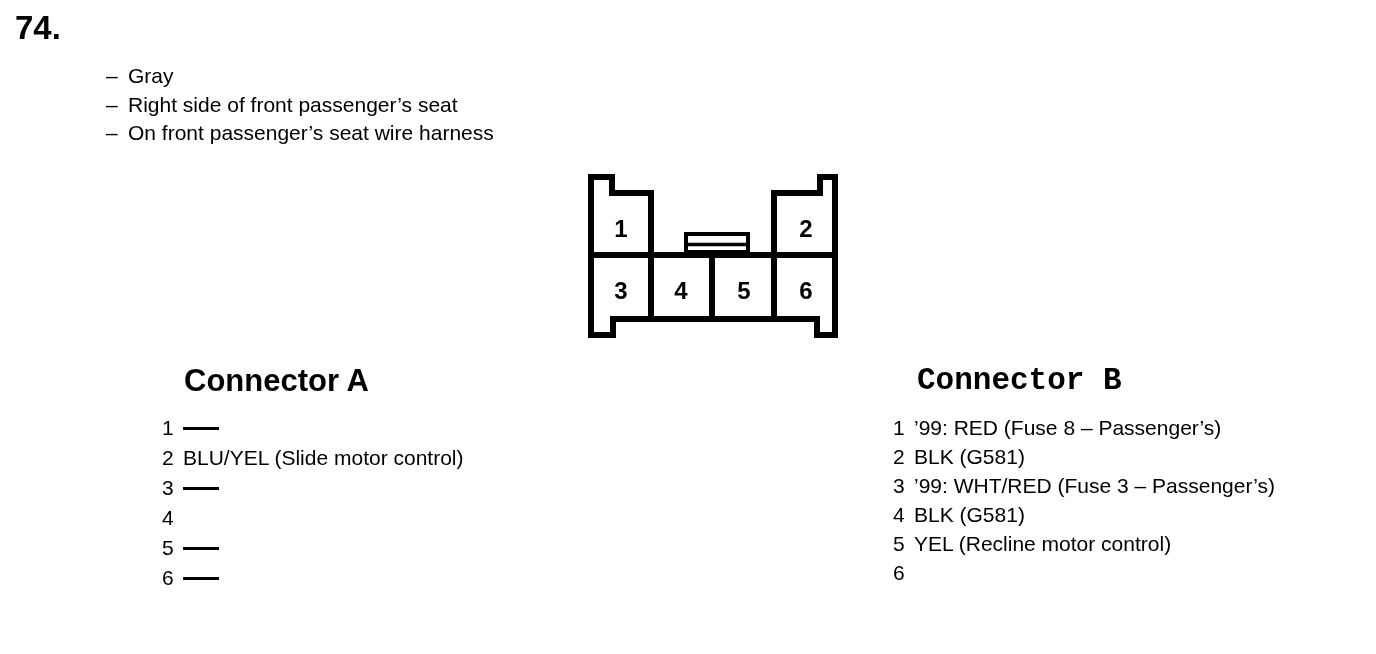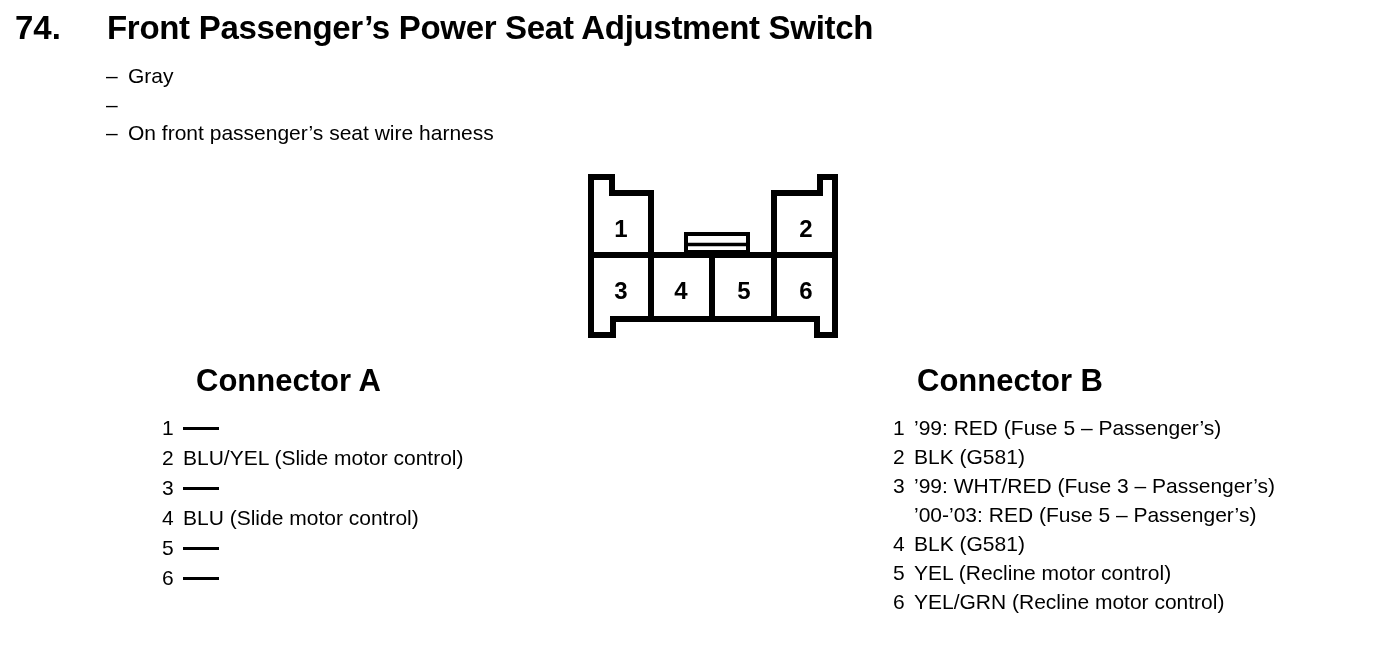--- a/index.html
+++ b/index.html
@@ -32,22 +32,22 @@
   #connector-svg{position:absolute;left:580px;top:165px;}
   #connector-svg text{
     font-family:"Liberation Sans",sans-serif;
     font-size:24px;font-weight:bold;
   }
   
   .conn-heading{
     position:absolute;top:363px;margin:0;
     font-size:31px;font-weight:bold;line-height:35px;white-space:nowrap;
   }
-  #heading-a{left:196px;}
-  #heading-b{left:917px;}
+  #heading-a{left:184px;}
+  #heading-b{left:917px;font-family:Liberation Mono, monospace;}
   #list-a{
     position:absolute;left:162px;top:413px;
     font-size:21px;
   }
   #list-b{
     position:absolute;left:893px;top:413px;
     font-size:21px;line-height:29px;
   }
   .row-a{position:relative;display:flex;height:30px;line-height:30px;white-space:nowrap;}
   .row-a .num{width:21px;flex:none;}
@@ -57,29 +57,29 @@
   }
   .row-b{display:flex;white-space:nowrap;}
   .row-b .num{width:21px;flex:none;}
 </style>
 </head>
 <body>
 
 <div id="page">
 
   <span class="item-num">74.</span>
-  <span class="page-title">Front Passenger’s Power Seat Adjustment Switch</span>
 
   <div id="bullets">
       <div class="bullet-row">
         <span class="bullet-dash">–</span>
         <span>Gray</span>
       </div>
       <div class="bullet-row">
         <span class="bullet-dash">–</span>
+        <span>Right side of front passenger’s seat</span>
       </div>
       <div class="bullet-row">
         <span class="bullet-dash">–</span>
         <span>On front passenger’s seat wire harness</span>
       </div>
     </div>
 
   <svg id="connector-svg" width="270" height="180" viewBox="580 165 270 180">
     <path d="M 591,177 H 612 V 193 H 651 V 255 H 774 V 193 H 820 V 177 H 835 V 335 H 817 V 319 H 613 V 335 H 591 Z" fill="#ffffff" stroke="#000000" stroke-width="6" stroke-linejoin="miter"></path>
     <line x1="591" y1="255" x2="835" y2="255" stroke="#000000" stroke-width="6"></line>
@@ -107,66 +107,61 @@
       <div class="row-a">
         <span class="num">2</span>
         <span class="val">BLU/YEL (Slide motor control)</span>
       </div>
       <div class="row-a">
         <span class="num">3</span>
         <div class="dash-line"></div>
       </div>
       <div class="row-a">
         <span class="num">4</span>
-        <span class="val">BLU (Slide motor control)</span>
       </div>
       <div class="row-a">
         <span class="num">5</span>
         <div class="dash-line"></div>
       </div>
       <div class="row-a">
         <span class="num">6</span>
         <div class="dash-line"></div>
       </div>
     </div>
 
   <h2 id="heading-b" class="conn-heading">Connector B</h2>
   <div id="list-b">
       <div class="row-b">
         <span class="num">1</span>
         <div class="lines">
-          <div>’99: RED (Fuse 5 – Passenger’s)</div>
+          <div>’99: RED (Fuse 8 – Passenger’s)</div>
         </div>
       </div>
       <div class="row-b">
         <span class="num">2</span>
         <div class="lines">
           <div>BLK (G581)</div>
         </div>
       </div>
       <div class="row-b">
         <span class="num">3</span>
         <div class="lines">
           <div>’99: WHT/RED (Fuse 3 – Passenger’s)</div>
-          <div>’00-’03: RED (Fuse 5 – Passenger’s)</div>
         </div>
       </div>
       <div class="row-b">
         <span class="num">4</span>
         <div class="lines">
           <div>BLK (G581)</div>
         </div>
       </div>
       <div class="row-b">
         <span class="num">5</span>
         <div class="lines">
           <div>YEL (Recline motor control)</div>
         </div>
       </div>
       <div class="row-b">
         <span class="num">6</span>
-        <div class="lines">
-          <div>YEL/GRN (Recline motor control)</div>
-        </div>
       </div>
     </div>
 
 </div>
 
 </body></html>

